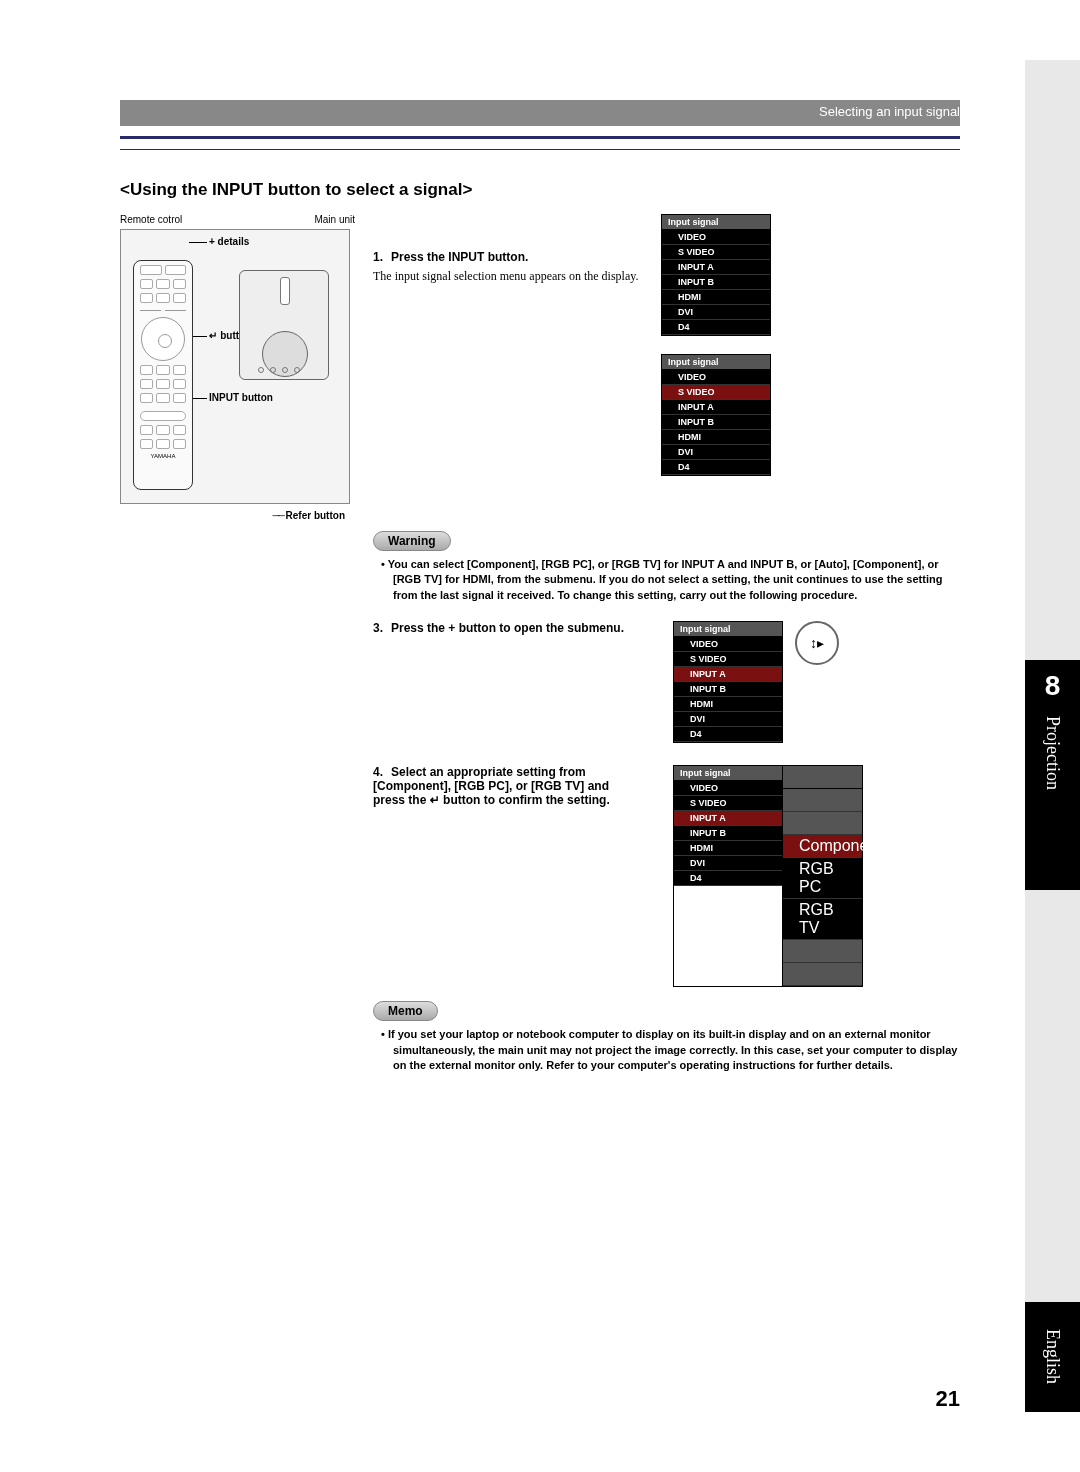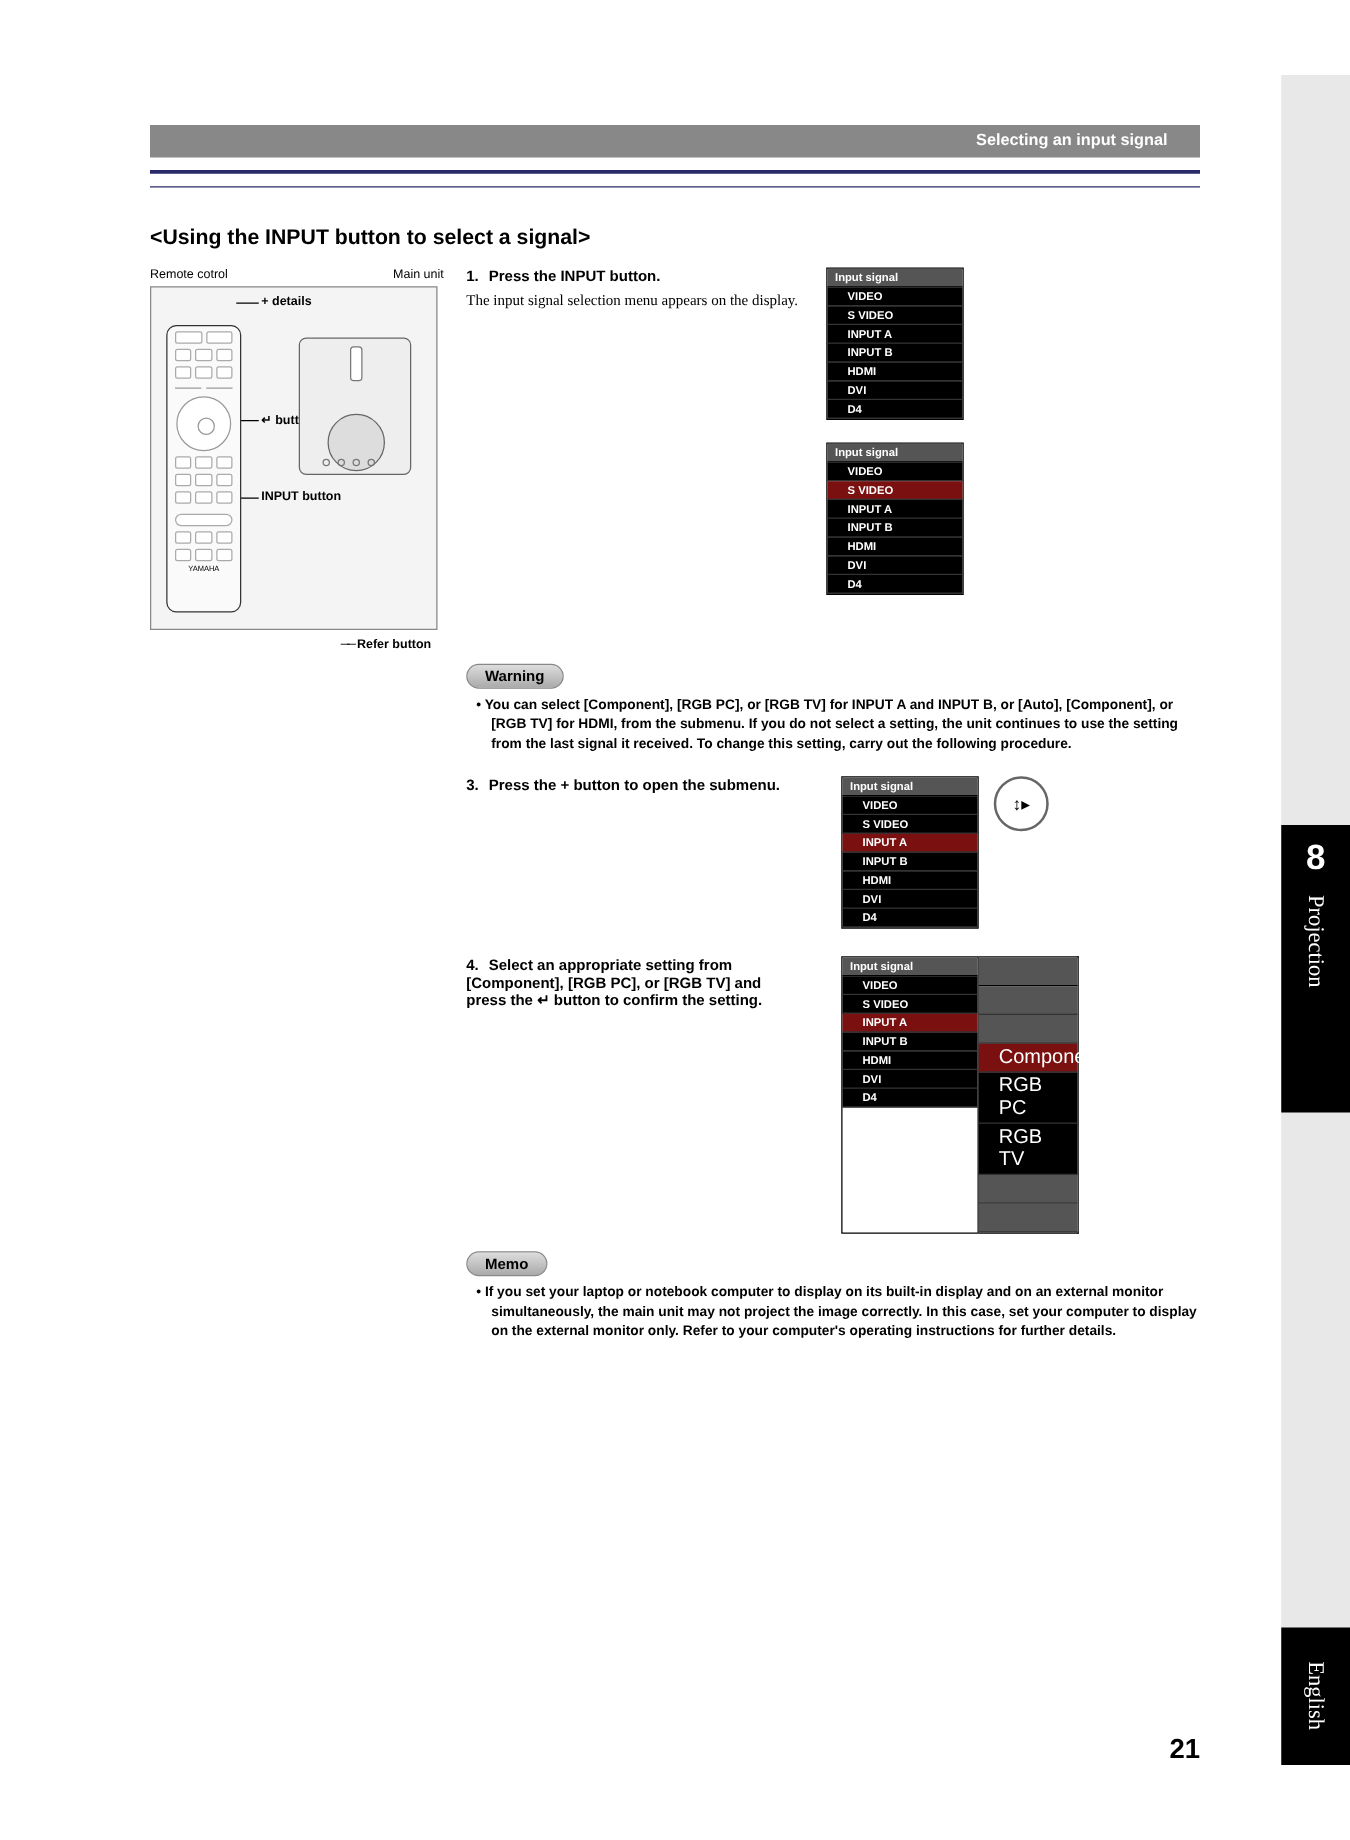--- a/index.html
+++ b/index.html
@@ -1,20 +1,20 @@
 <!DOCTYPE html>
 <html><head>
 <meta charset="utf-8">
 <style>
   * { margin: 0; padding: 0; box-sizing: border-box; }
   body { font-family: Arial, Helvetica, sans-serif; background: #fff; color: #000; width: 1080px; }
   .page { width: 1080px; height: 1472px; position: relative; padding: 60px 0 0 0; }
   .side-bar { position: absolute; right: 0; top: 60px; width: 55px; height: 1320px; background: #e8e8e8; }
   .header-band { background: #888; height: 26px; margin: 40px 120px 0 120px; position: relative; }
-  .header-band .label { position: absolute; right: 26px; top: 4px; color: #fff; font-size: 13px; font-weight: bold; }
+  .header-band .label { position: absolute; right: 0; top: 4px; color: #fff; font-size: 13px; font-weight: normal; }
   .thick-rule { height: 3px; background: #2a2a6a; margin: 10px 120px 0 120px; }
   .thin-rule { height: 1px; background: #2a2a6a; margin: 10px 120px 0 120px; }
   .content { margin: 30px 120px 0 120px; position: relative; }
   .section-title { font-size: 17px; font-weight: bold; margin-bottom: 14px; }
   .cols { display: flex; gap: 18px; }
   .left-col { width: 235px; }
   .mid-col { width: 270px; }
   .right-col { flex: 1; }
   .callout-label { font-size: 10px; font-weight: normal; }
   .remote-fig { border: 1px solid #888; width: 230px; height: 275px; position: relative; background: #f4f4f4; }
@@ -50,21 +50,21 @@
   
   .chapter-tab { position: absolute; right: 0; top: 660px; width: 55px; height: 230px; background: #000; color: #fff; text-align: center; }
   .chapter-tab .num { font-size: 28px; font-weight: bold; padding-top: 10px; }
   .chapter-tab .vtext { font-size: 18px; writing-mode: vertical-rl; text-orientation: mixed; margin: 14px auto 0 auto; font-family: Georgia, serif; }
   .lang-tab { position: absolute; right: 0; bottom: 60px; width: 55px; height: 110px; background: #000; color: #fff; display:flex; align-items:center; justify-content:center; }
   .lang-tab .vtext { font-size: 18px; writing-mode: vertical-rl; text-orientation: mixed; font-family: Georgia, serif; }
   .page-num { position: absolute; right: 120px; bottom: 60px; font-size: 22px; font-weight: bold; }
   .enter-glyph { font-family: Georgia, serif; }
   .tri { font-size: 10px; }
   .below-fig { font-size: 10px; font-weight: bold; text-align: right; padding-right: 10px; margin-top: 6px; }
-  .step-block { margin-bottom: 28px; }
+  .step-block { margin-bottom: 28px; margin-top: 36px; }
   .right-note { font-size: 12px; font-family: Georgia, serif; line-height: 1.3; margin-top: 8px; width: 240px; }
   .osd-caption-wrap { position: relative; }
   .flex-right { display: flex; align-items: flex-start; gap: 12px; }
 </style>
 </head>
 <body>
 
 <div class="page">
   <div class="side-bar"></div>
 

